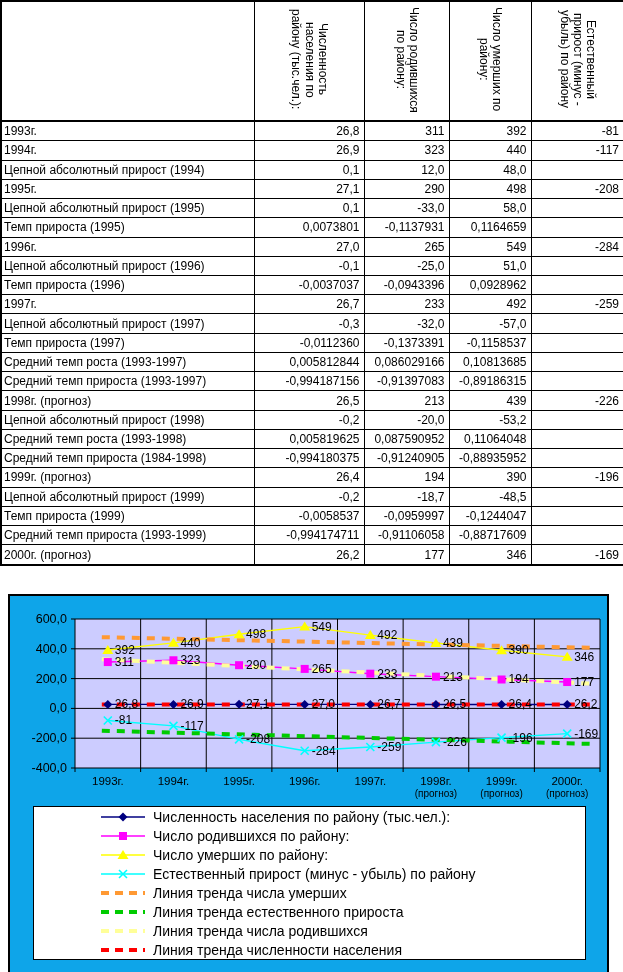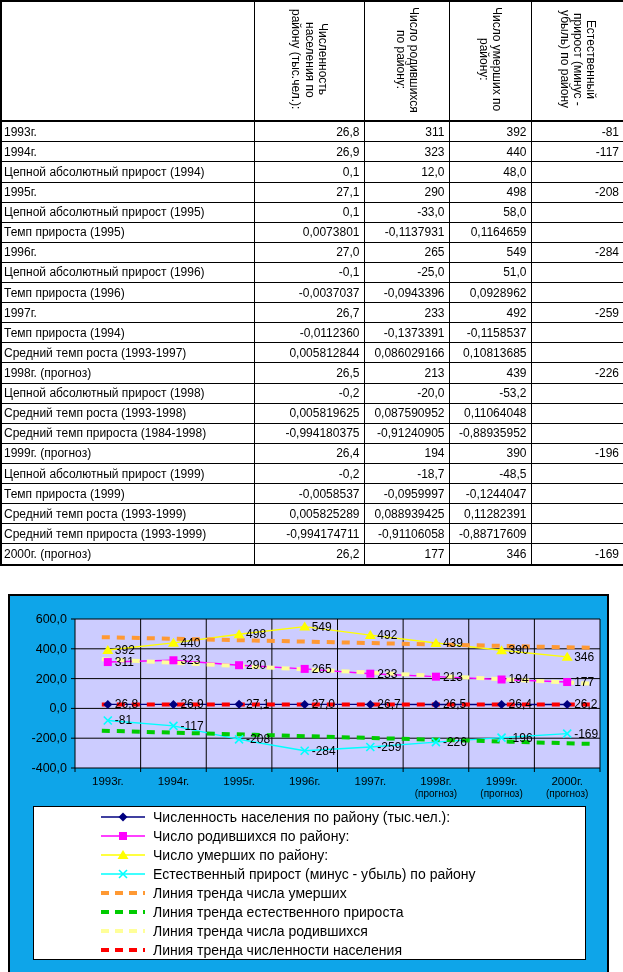--- a/index.html
+++ b/index.html
@@ -105,31 +105,45 @@
           <td class="num"></td>
         </tr>
         <tr>
           <td class="lbl">1997г.</td>
           <td class="num">26,7</td>
           <td class="num">233</td>
           <td class="num">492</td>
           <td class="num">-259</td>
         </tr>
         <tr>
-          <td class="lbl">Темп прироста (1994)</td>
+          <td class="lbl">Цепной абсолютный прирост (1997)</td>
+          <td class="num">-0,3</td>
+          <td class="num">-32,0</td>
+          <td class="num">-57,0</td>
+          <td class="num"></td>
+        </tr>
+        <tr>
+          <td class="lbl">Темп прироста (1997)</td>
           <td class="num">-0,0112360</td>
           <td class="num">-0,1373391</td>
           <td class="num">-0,1158537</td>
           <td class="num"></td>
         </tr>
         <tr>
           <td class="lbl">Средний темп роста (1993-1997)</td>
           <td class="num">0,005812844</td>
           <td class="num">0,086029166</td>
           <td class="num">0,10813685</td>
+          <td class="num"></td>
+        </tr>
+        <tr>
+          <td class="lbl">Средний темп прироста (1993-1997)</td>
+          <td class="num">-0,994187156</td>
+          <td class="num">-0,91397083</td>
+          <td class="num">-0,89186315</td>
           <td class="num"></td>
         </tr>
         <tr>
           <td class="lbl">1998г. (прогноз)</td>
           <td class="num">26,5</td>
           <td class="num">213</td>
           <td class="num">439</td>
           <td class="num">-226</td>
         </tr>
         <tr>
@@ -165,27 +179,20 @@
           <td class="num">-0,2</td>
           <td class="num">-18,7</td>
           <td class="num">-48,5</td>
           <td class="num"></td>
         </tr>
         <tr>
           <td class="lbl">Темп прироста (1999)</td>
           <td class="num">-0,0058537</td>
           <td class="num">-0,0959997</td>
           <td class="num">-0,1244047</td>
-          <td class="num"></td>
-        </tr>
-        <tr>
-          <td class="lbl">Средний темп роста (1993-1999)</td>
-          <td class="num">0,005825289</td>
-          <td class="num">0,088939425</td>
-          <td class="num">0,11282391</td>
           <td class="num"></td>
         </tr>
         <tr>
           <td class="lbl">Средний темп прироста (1993-1999)</td>
           <td class="num">-0,994174711</td>
           <td class="num">-0,91106058</td>
           <td class="num">-0,88717609</td>
           <td class="num"></td>
         </tr>
         <tr>

